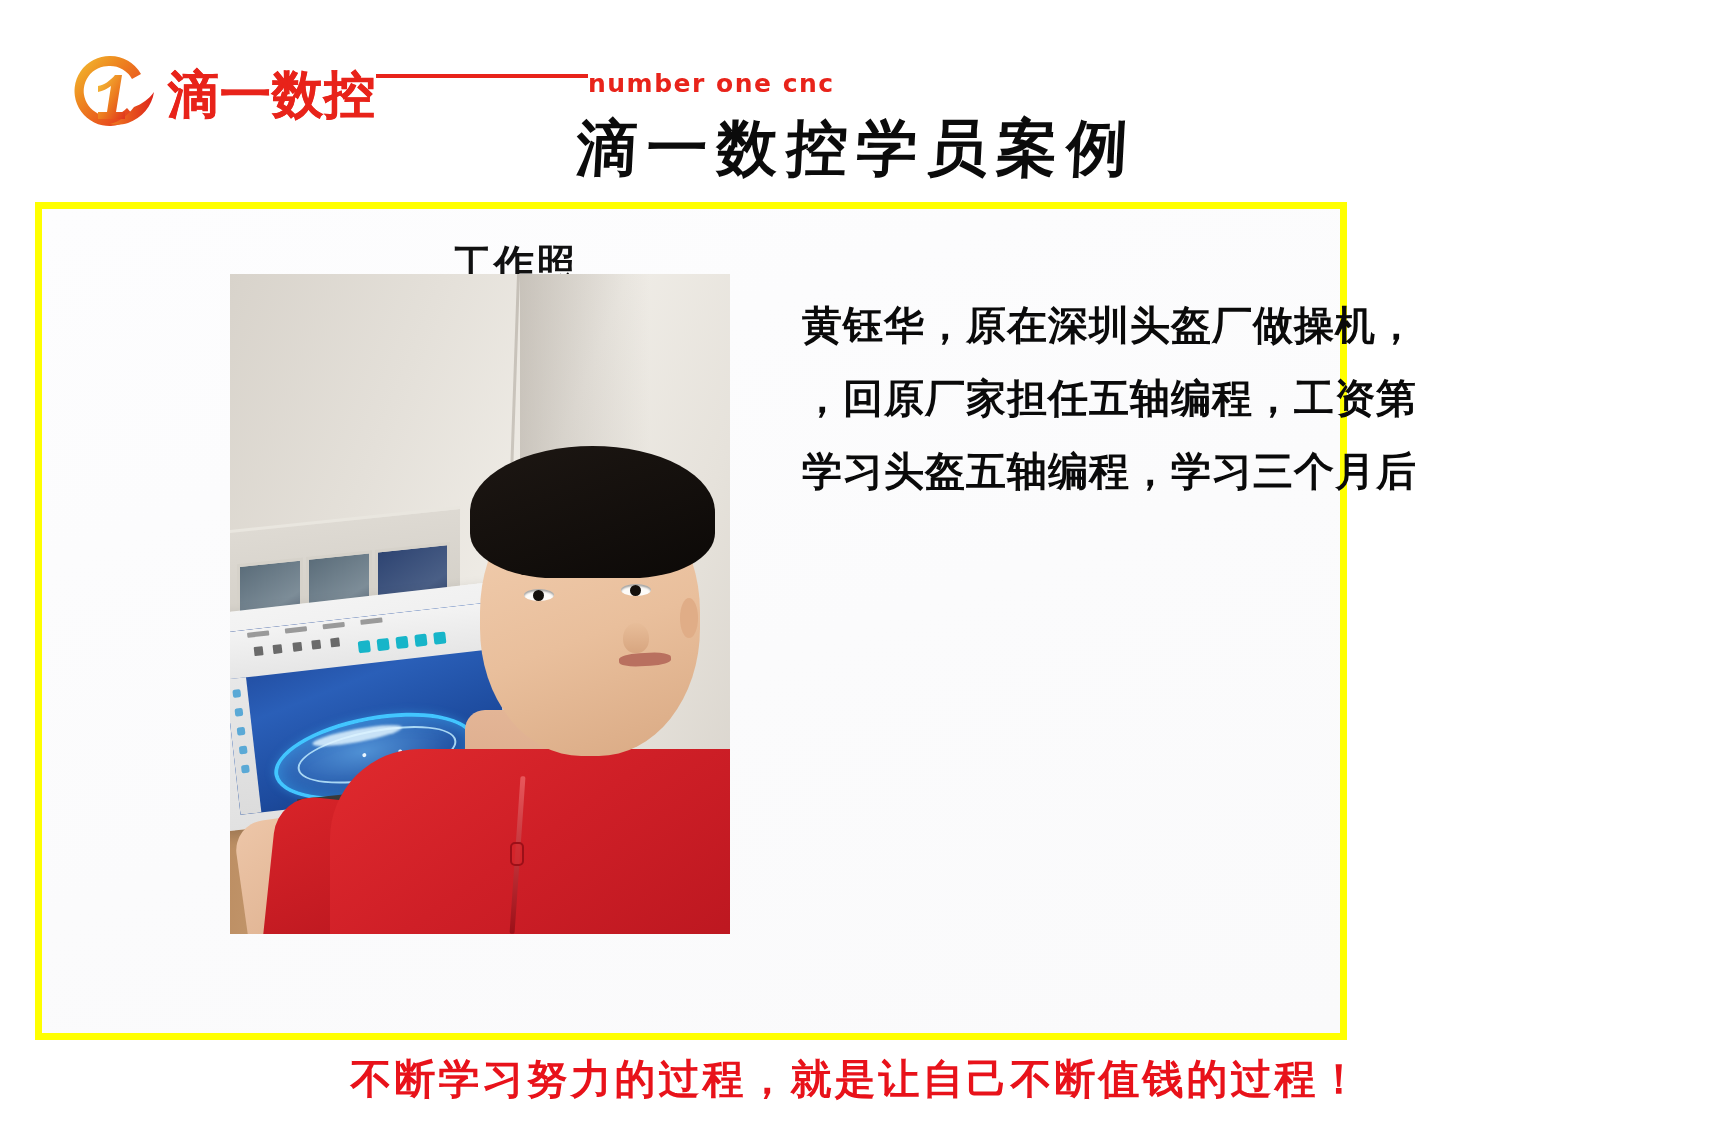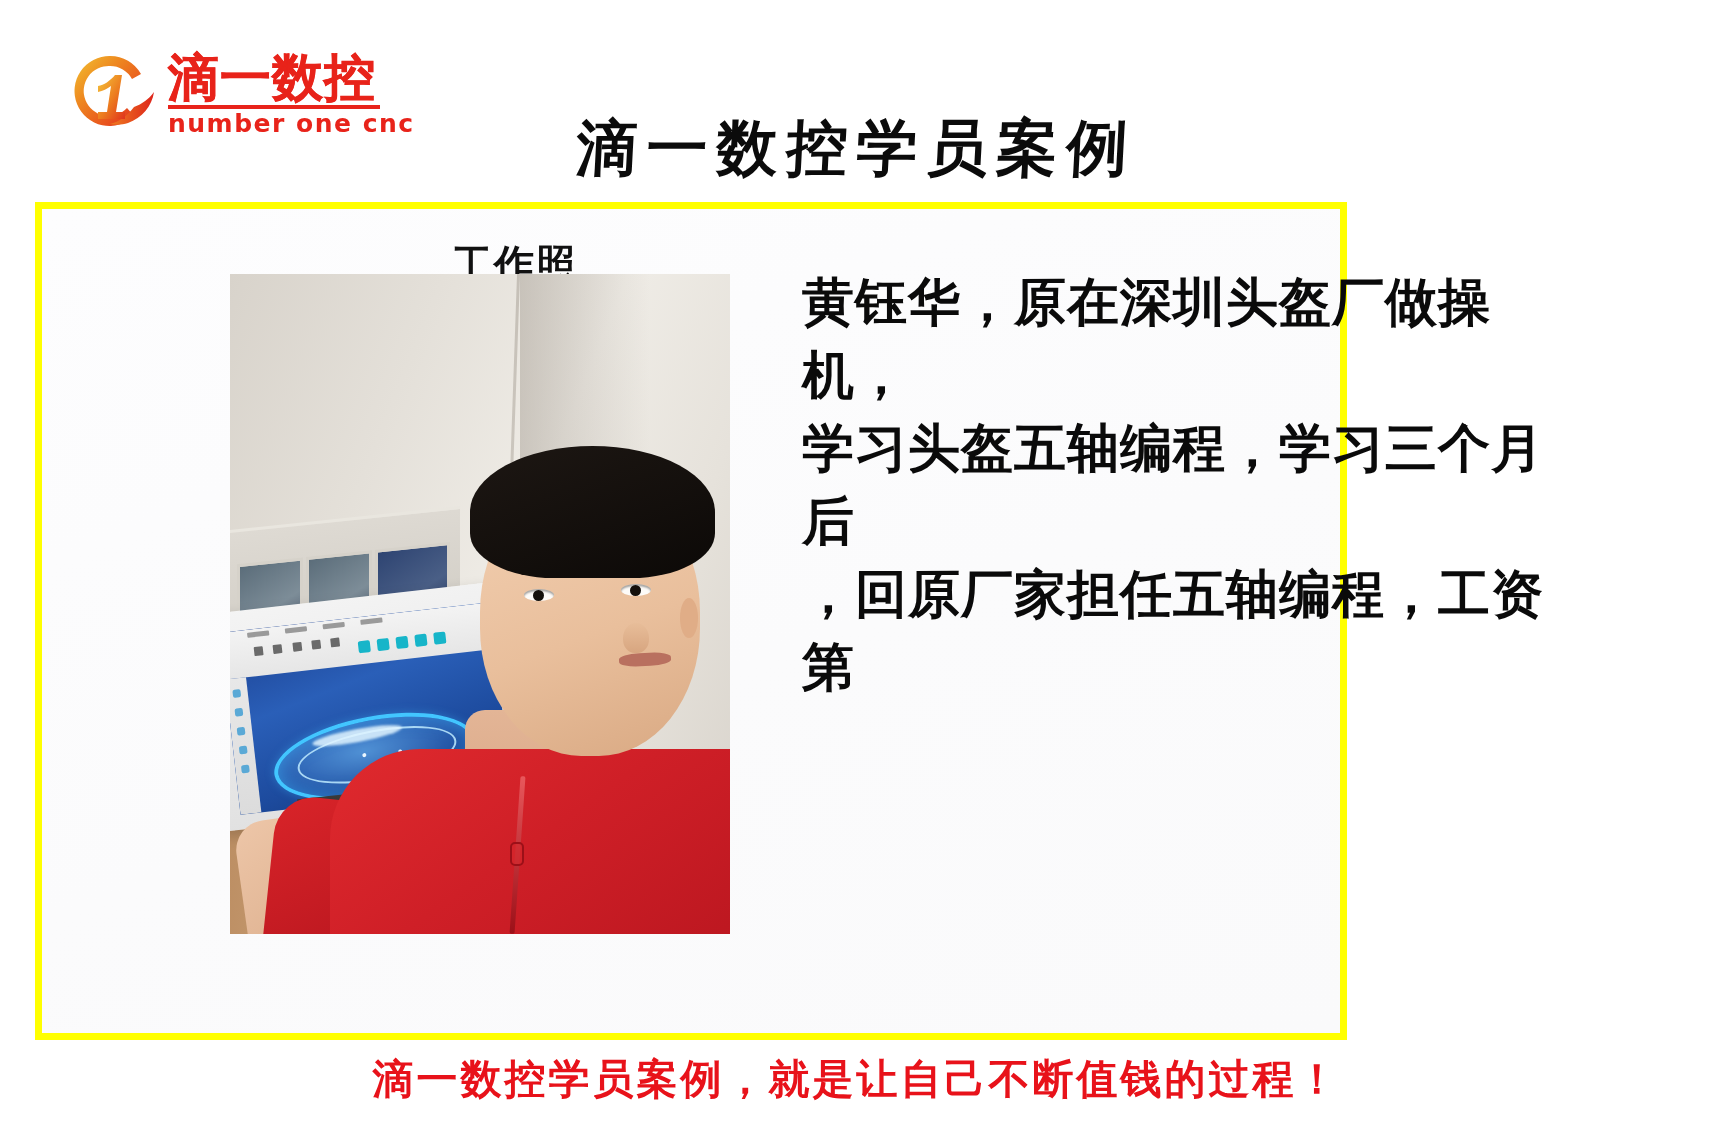--- a/index.html
+++ b/index.html
@@ -36,21 +36,21 @@
   .logo-mark {
     width: 96px;
     height: 96px;
     flex: 0 0 96px;
     position: relative;
   }
 
   .logo-wordmark {
     margin-left: 10px;
     display: flex;
-    flex-direction: column;
+    flex-direction: row;
     justify-content: center;
   }
   .logo-cn {
     font-family: "DejaVu Sans", sans-serif;
     font-weight: 700;
     font-size: 51px;
     line-height: 0.96;
     color: #E8231A;
     letter-spacing: 1px;
     -webkit-text-stroke: 0.6px #E8231A;
@@ -383,24 +383,24 @@
     right: 1%; top: 43%;
     width: 18px; height: 40px;
     background: #e0ad87;
     border-radius: 50%;
   }
 
   
   .body-text {
     position: absolute;
     left: 760px;
-    top: 56px;
+    top: 79px;
     width: 790px;
     font-family: "DejaVu Serif", "Liberation Serif", serif;
-    font-size: 52px;
+    font-size: 40px;
     line-height: 73px;
     color: #0a0a0a;
     letter-spacing: 1px;
     font-weight: 600;
   }
   .body-text p { margin: 0; }
 
   
   .slogan {
     position: absolute;
@@ -529,18 +529,18 @@
         <div class="ph-pupil" style="left:9px; top:1px"></div>
       </div>
       <div class="ph-nose"></div>
       <div class="ph-mouth"></div>
     </div>
     <div class="ph-hair"></div>
   </div>
 
   <div class="body-text">
     <p>黄钰华，原在深圳头盔厂做操机，</p>
+    <p>，回原厂家担任五轴编程，工资第</p>
     <p>学习头盔五轴编程，学习三个月后</p>
-    <p>，回原厂家担任五轴编程，工资第</p>
   </div>
 </div>
 
-<div class="slogan">滴一数控学员案例，就是让自己不断值钱的过程！</div>
+<div class="slogan">不断学习努力的过程，就是让自己不断值钱的过程！</div>
 
 </body></html>

